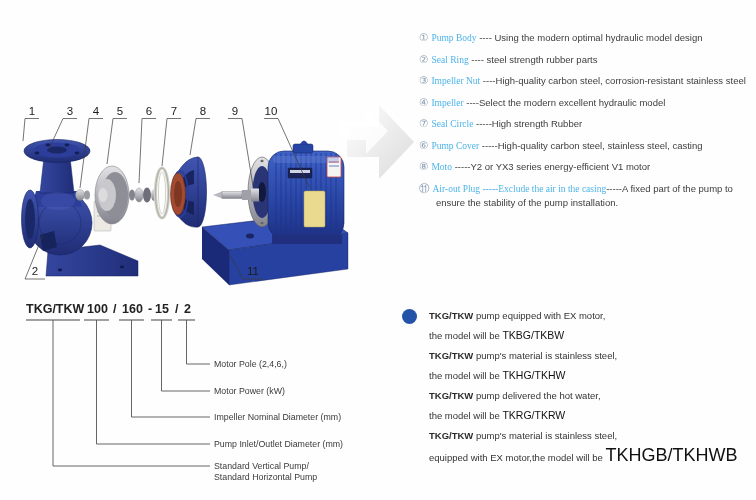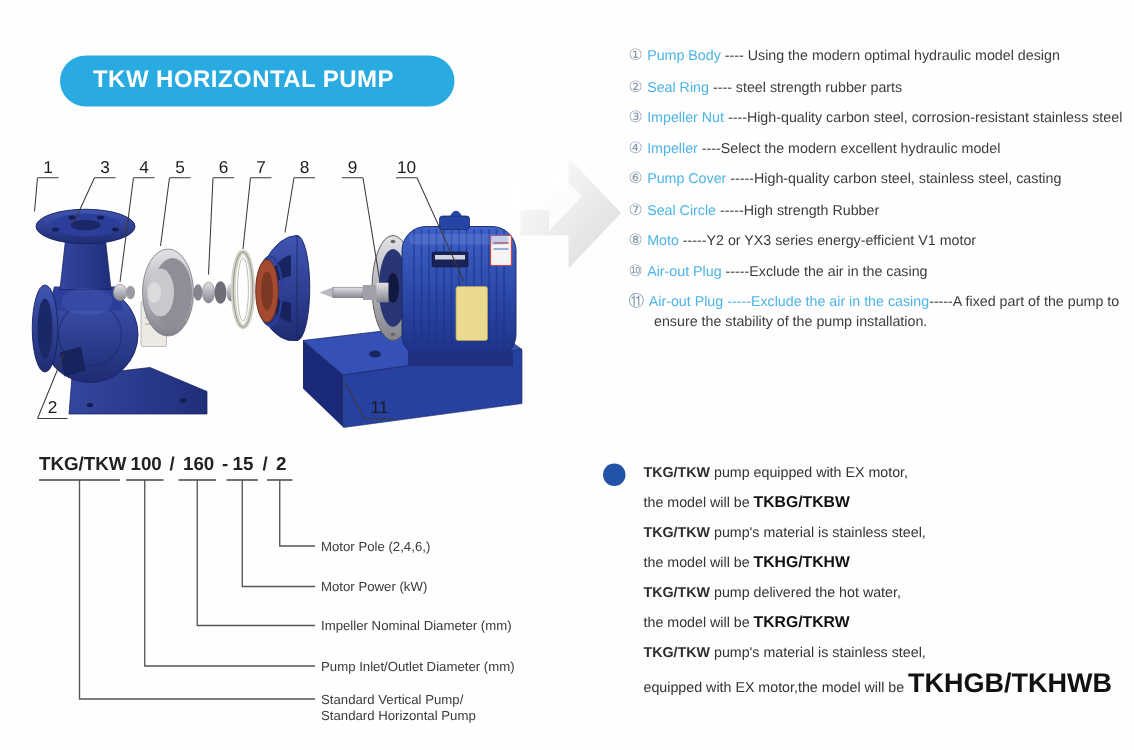--- a/index.html
+++ b/index.html
@@ -13,43 +13,40 @@
 
   
   .diagram{position:absolute;left:10px;top:95px;}
   .diagram text{font-family:"Liberation Sans",sans-serif;font-size:11.5px;fill:#1c1c1c;}
 
   
   .parts{position:absolute;left:419px;top:31px;width:333px;}
   .pitem{font-size:9.5px;line-height:13.2px;color:#3d3d3d;margin-bottom:7.3px;
          padding-left:17px;text-indent:-17px;}
   .pnum{color:#8a9bb0;font-size:10.5px;margin-right:3px;}
-  .pname{color:#4db4e8;}
+  .pname{color:#4db4e8;font-family:Liberation Serif, serif;}
 
   
   .modelcode{position:absolute;left:22px;top:298px;}
   .modelcode .tok{font-family:"Liberation Sans",sans-serif;font-size:12.5px;font-weight:bold;fill:#222;}
   .modelcode .lbl{font-family:"Liberation Sans",sans-serif;font-size:8.8px;fill:#3a3a3a;}
 
   
   .notes{position:absolute;left:402px;top:306px;width:352px;}
   .bullet{position:absolute;left:0;top:3px;width:15px;height:15px;border-radius:50%;background:#2353a8;}
   .note{margin:0 0 1px 27px;font-size:9.5px;line-height:19.5px;color:#333;}
   .np{font-weight:bold;color:#2b2b2b;}
-  .nm{font-weight:bold;font-size:10.5px;color:#111;}
+  .nm{font-weight:normal;font-size:10.5px;color:#111;}
   .nm.big{font-size:18px;}
 </style>
 </head>
 <body>
 
 <div class="page">
 
-  <div class="banner">
-    <span>TKW HORIZONTAL PUMP</span>
-  </div>
 
   <svg class="diagram" width="410" height="200" viewBox="0 0 410 200">
     <defs>
       <linearGradient id="gBody" x1="0" y1="0" x2="0" y2="1">
         <stop offset="0" stop-color="#4055b2"></stop>
           <stop offset="1" stop-color="#1f2c74"></stop>
       </linearGradient>
       <linearGradient id="gBody2" x1="0" y1="0" x2="1" y2="0">
         <stop offset="0" stop-color="#34469e"></stop>
           <stop offset="1" stop-color="#202e7a"></stop>
@@ -200,24 +197,23 @@
       <text x="25" y="180">2</text>
       <text x="243" y="180">11</text>
     </g>
   </svg>
 
   <div class="parts">
     <div class="pitem"><span class="pnum">①</span><span class="pname">Pump Body</span><span> ---- Using the modern optimal hydraulic model design</span></div>
     <div class="pitem"><span class="pnum">②</span><span class="pname">Seal Ring</span><span> ---- steel strength rubber parts</span></div>
     <div class="pitem"><span class="pnum">③</span><span class="pname">Impeller Nut</span><span> ----High-quality carbon steel, corrosion-resistant stainless steel</span></div>
     <div class="pitem"><span class="pnum">④</span><span class="pname">Impeller</span><span> ----Select the modern excellent hydraulic model</span></div>
+    <div class="pitem"><span class="pnum">⑦</span><span class="pname">Seal Circle</span><span> -----High strength Rubber</span></div>
     <div class="pitem"><span class="pnum">⑥</span><span class="pname">Pump Cover</span><span> -----High-quality carbon steel, stainless steel, casting</span></div>
-    <div class="pitem"><span class="pnum">⑦</span><span class="pname">Seal Circle</span><span> -----High strength Rubber</span></div>
     <div class="pitem"><span class="pnum">⑧</span><span class="pname">Moto</span><span> -----Y2 or YX3 series energy-efficient V1 motor</span></div>
-    <div class="pitem"><span class="pnum">⑩</span><span class="pname">Air-out Plug</span><span> -----Exclude the air in the casing</span></div>
     <div class="pitem"><span class="pnum">⑪</span><span class="pname">Air-out Plug -----Exclude the air in the casing</span><span>-----A fixed part of the pump to ensure the stability of the pump installation.</span></div>
   </div>
 
   <svg class="modelcode" width="360" height="195" viewBox="0 0 360 195">
     <g>
       <text class="tok" x="4" y="15">TKG/TKW</text>
       <text class="tok" x="65" y="15">100</text>
       <text class="tok" x="91" y="15">/</text>
       <text class="tok" x="100" y="15">160</text>
       <text class="tok" x="126" y="15">-</text>

